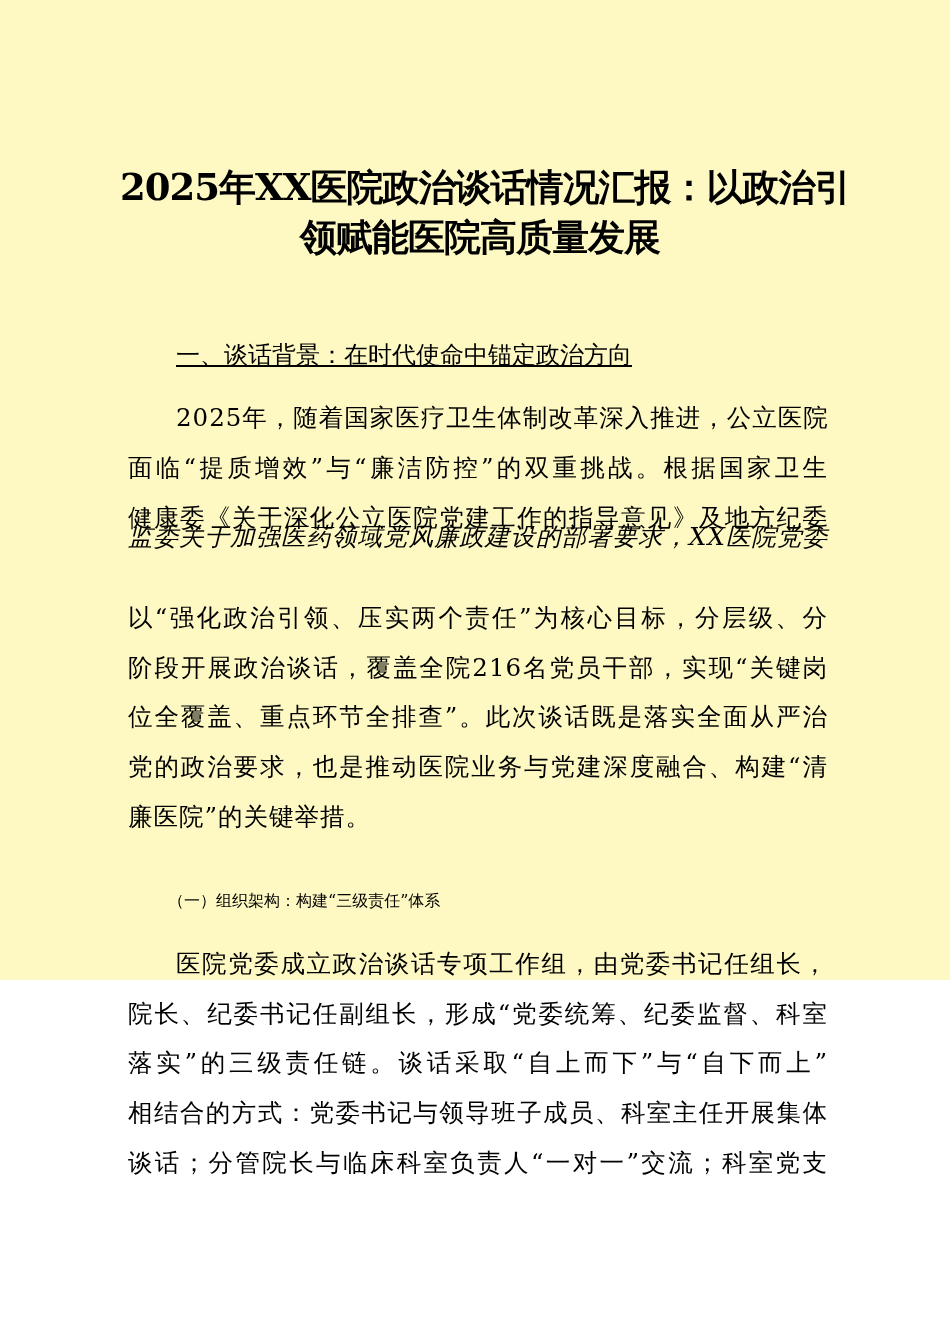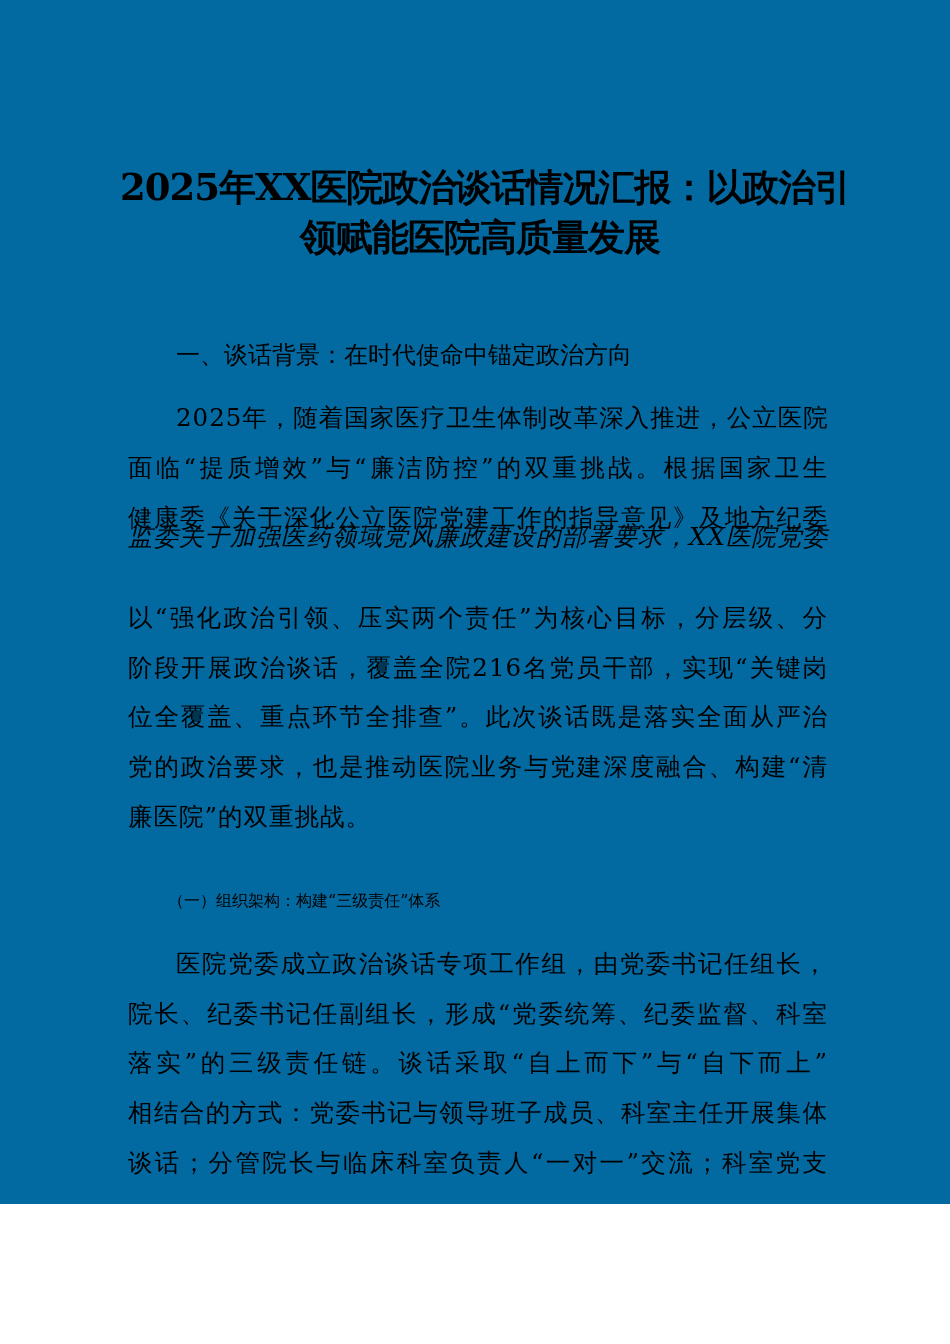--- a/index.html
+++ b/index.html
@@ -1,17 +1,17 @@
 <!DOCTYPE html>
 <html><head>
 <meta charset="utf-8">
 <style>
   html, body { margin: 0; padding: 0; background: #ffffff; }
   body { width: 950px; height: 1344px; position: relative; overflow: hidden; color: #000; }
-  .page { position: absolute; left: 0; top: 0; width: 950px; height: 1204px; background: #0369a1; }
+  .page { position: absolute; left: 0; top: 0; width: 950px; height: 980px; background: #fef9c3; }
   .title { position: absolute; left: 120px; width: 720px; text-align: center;
            font-family: "DejaVu Serif", "Liberation Serif", serif; font-weight: bold;
            font-size: 37px; line-height: 50px; letter-spacing: -1px; }
   .title .l1 { position: absolute; left: 0; top: 0; width: 720px; white-space: nowrap; }
   .title .l2 { position: absolute; left: 0; top: 50px; width: 720px; white-space: nowrap; }
   .heading { position: absolute; left: 176px; font-family: "DejaVu Sans", "Liberation Sans", sans-serif;
              font-size: 24px; line-height: 34px; white-space: nowrap; }
   .subheading { position: absolute; left: 168px; font-family: "DejaVu Serif", "Liberation Serif", serif;
              font-size: 16px; line-height: 34px; white-space: nowrap; }
   .line { position: absolute; left: 128px; width: 700px; font-family: "DejaVu Serif", "Liberation Serif", serif;
@@ -23,32 +23,32 @@
 </head>
 <body>
 
 <div class="page">
 
   <div class="title" style="top:162px;">
     <div class="l1">2025年XX医院政治谈话情况汇报：以政治引</div>
     <div class="l2">领赋能医院高质量发展</div>
   </div>
 
-  <div class="heading" style="top:338px;">一、谈话背景：在时代使命中锚定政治方向</div>
+  <div class="heading" style="top:338px;text-decoration:underline;">一、谈话背景：在时代使命中锚定政治方向</div>
 
   <div>
     <div class="line first" style="top:389px;">2025年，随着国家医疗卫生体制改革深入推进，公立医院</div>
     <div class="line" style="top:439px;">面临“提质增效”与“廉洁防控”的双重挑战。根据国家卫生</div>
     <div class="line" style="top:489px;">健康委《关于深化公立医院党建工作的指导意见》及地方纪委</div>
     <div class="line" style="top:508px;font-style:italic;">监委关于加强医药领域党风廉政建设的部署要求，XX医院党委</div>
     <div class="line" style="top:589px;">以“强化政治引领、压实两个责任”为核心目标，分层级、分</div>
     <div class="line" style="top:639px;">阶段开展政治谈话，覆盖全院216名党员干部，实现“关键岗</div>
     <div class="line" style="top:688px;">位全覆盖、重点环节全排查”。此次谈话既是落实全面从严治</div>
     <div class="line" style="top:738px;">党的政治要求，也是推动医院业务与党建深度融合、构建“清</div>
-    <div class="line last" style="top:788px;">廉医院”的双重挑战。</div>
+    <div class="line last" style="top:788px;">廉医院”的关键举措。</div>
   </div>
 
 
   <div class="subheading" style="top:884px;">（一）组织架构：构建“三级责任”体系</div>
 
   <div>
     <div class="line first" style="top:935px;">医院党委成立政治谈话专项工作组，由党委书记任组长，</div>
     <div class="line" style="top:985px;">院长、纪委书记任副组长，形成“党委统筹、纪委监督、科室</div>
     <div class="line" style="top:1034px;">落实”的三级责任链。谈话采取“自上而下”与“自下而上”</div>
     <div class="line" style="top:1084px;">相结合的方式：党委书记与领导班子成员、科室主任开展集体</div>

